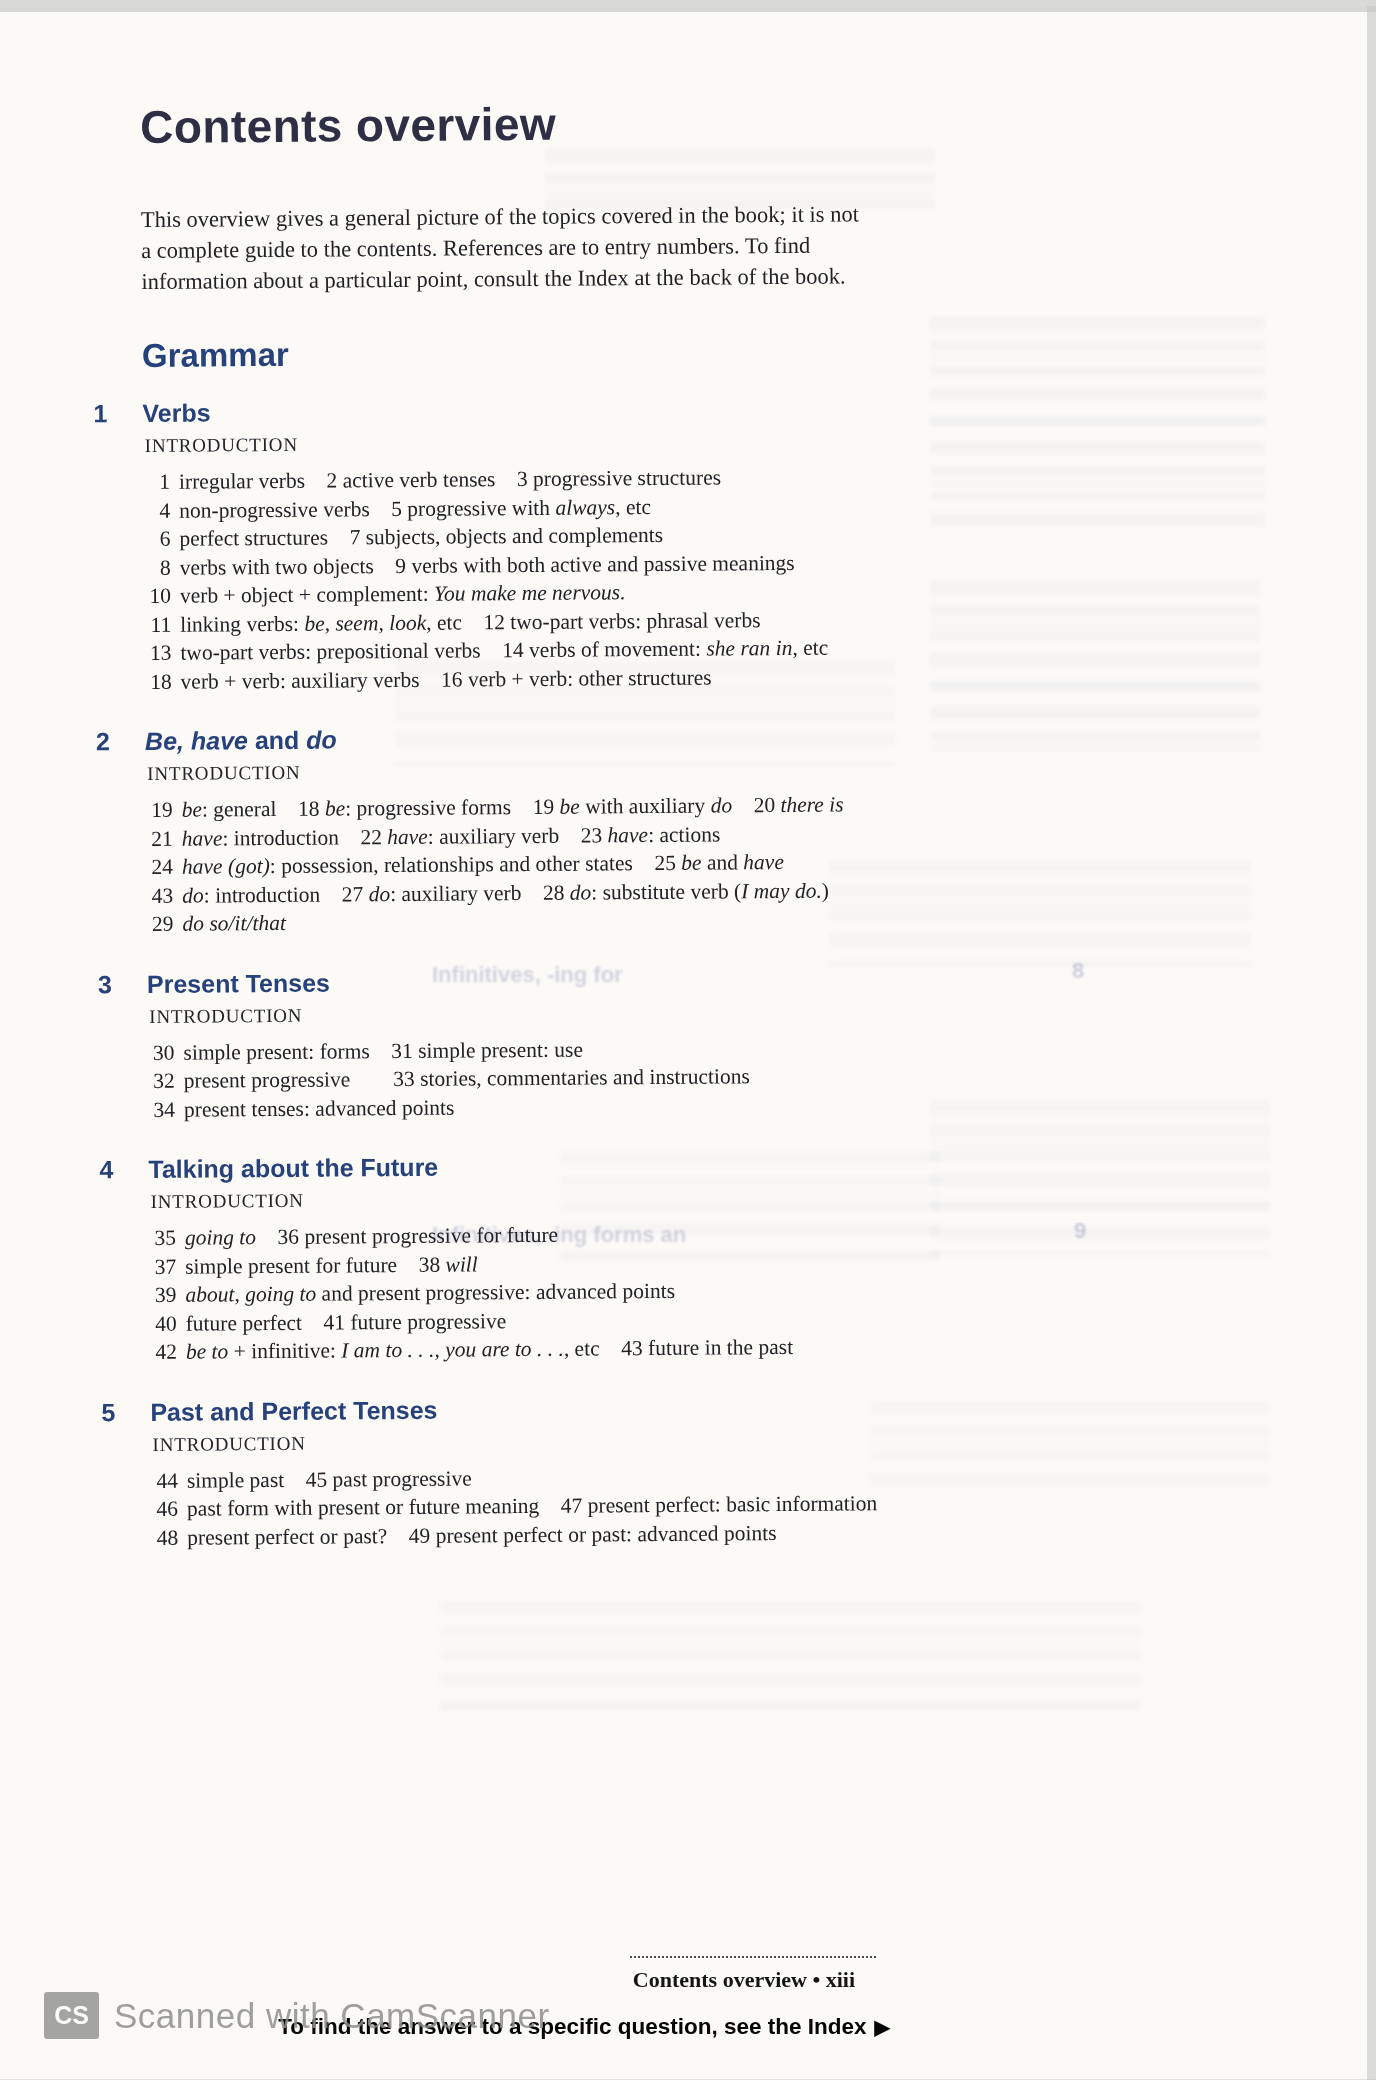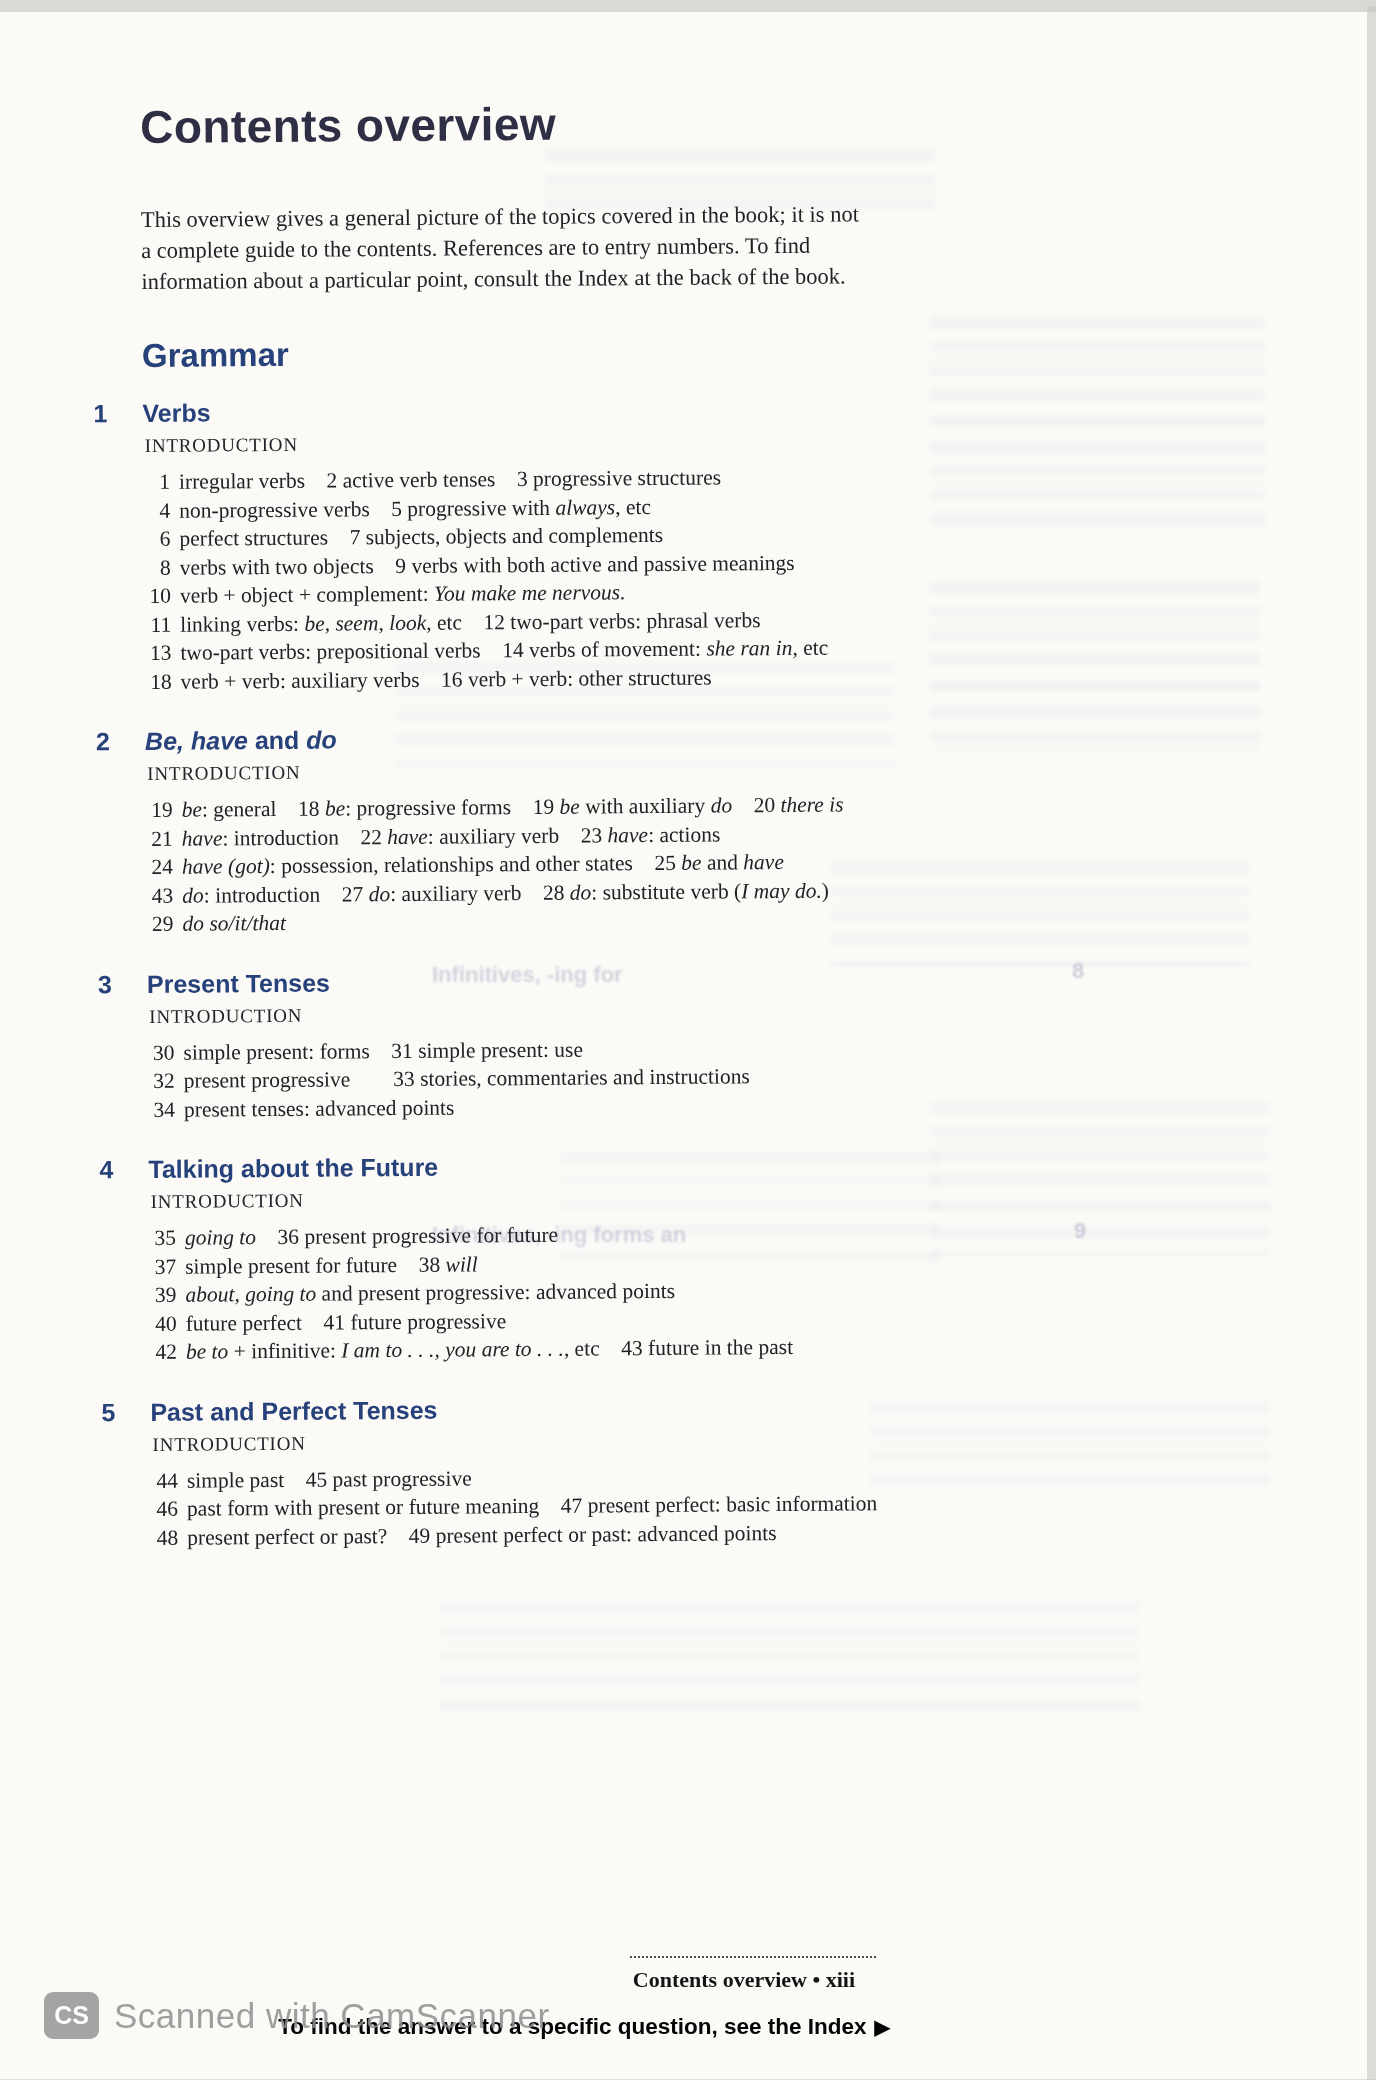--- a/index.html
+++ b/index.html
@@ -101,21 +101,21 @@
     font-size:22.5px;color:#050505;text-align:center;
   }
   .index-note .arrow{margin-left:8px;font-size:20px;}
 
   
   .camscanner{
     position:absolute;left:44px;top:1986px;
     display:flex;align-items:center;gap:15px;
   }
   .cs-logo{
-    width:55px;height:47px;border-radius:9px;
+    width:55px;height:47px;border-radius:3px;
     background:#8c8c8c;opacity:.78;
     color:#fff;display:flex;align-items:center;justify-content:center;
     font-family:"Liberation Sans",sans-serif;font-weight:bold;font-size:25px;
   }
   .cs-text{
     font-family:"Liberation Sans",sans-serif;font-size:35px;
     color:#8f8f8f;opacity:.85;letter-spacing:.5px;filter:blur(.3px);
   }
 </style>
 </head>

